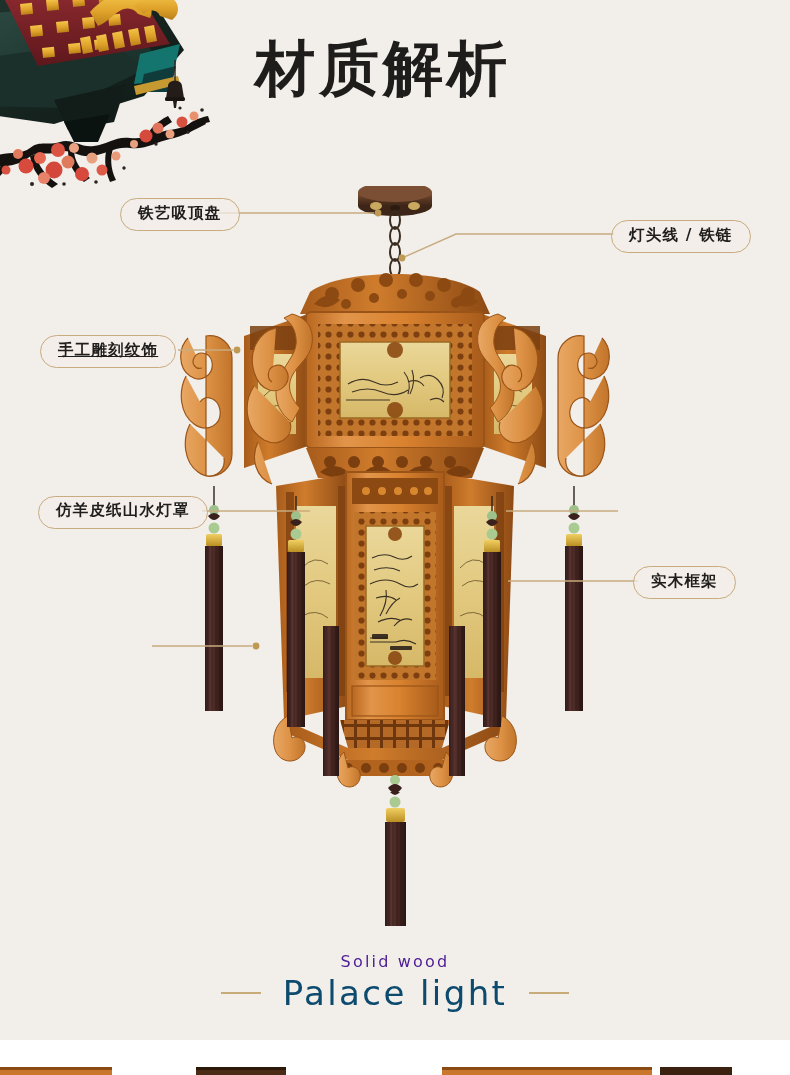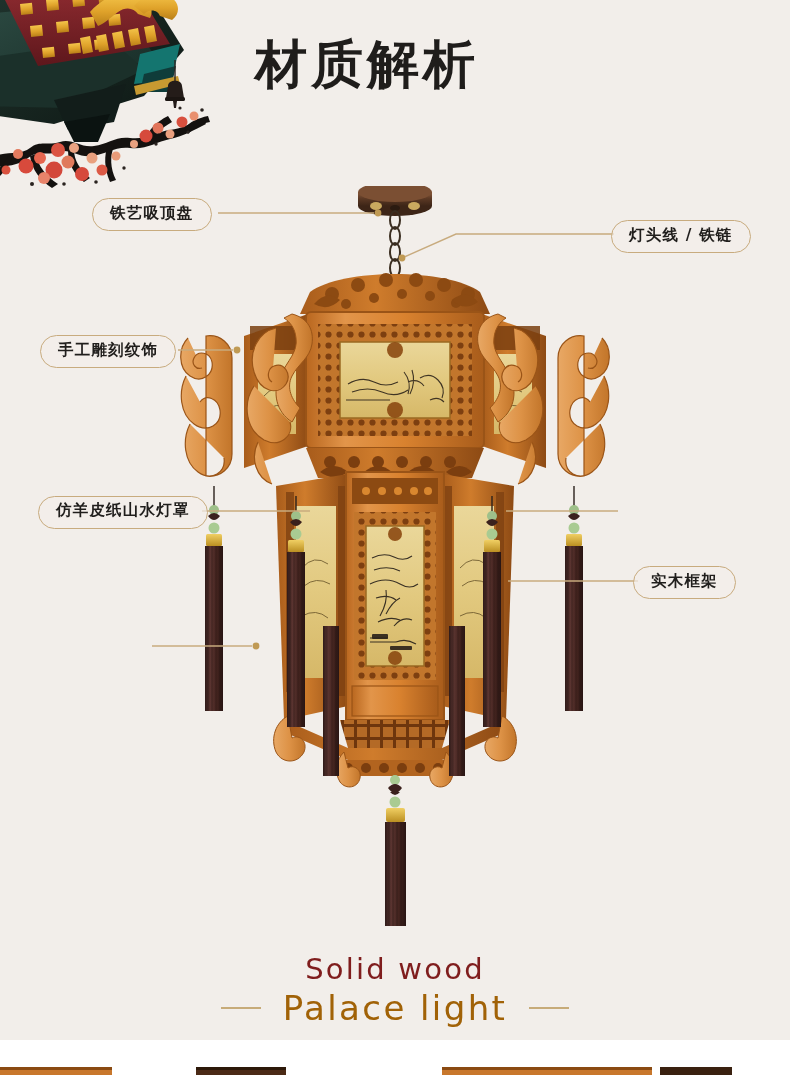--- a/index.html
+++ b/index.html
@@ -13,21 +13,21 @@
 
   .canvas {
     position:absolute; left:0; top:0; width:790px; height:1040px;
     background:#f2eeea;
     overflow:hidden;
   }
 
   
   .page-title {
     position:absolute; left:255px; top:38px;
-    font-size:52px; font-weight:700; color:#1f1d1b;
+    font-size:60px; font-weight:700; color:#1f1d1b;
     letter-spacing:4px; line-height:1;
     font-family:"DejaVu Sans","Liberation Sans",sans-serif;
   }
 
   
   .roof { position:absolute; left:-6px; top:-4px; width:250px; height:150px; }
   .bell-wrap { position:absolute; left:160px; top:60px; width:30px; height:50px; }
 
   
   .plum { position:absolute; left:-4px; top:96px; width:220px; height:100px; }
@@ -48,29 +48,29 @@
     padding:6px 17px 7px 17px;
     white-space:nowrap;
     font-family:"DejaVu Sans","Liberation Sans",sans-serif;
     line-height:1.15;
   }
   .lead { position:absolute; overflow:visible; pointer-events:none; }
 
   
   .brand { position:absolute; left:0; top:952px; width:790px; text-align:center; }
   .brand-sub {
-    font-size:29px; color:#7f1d1d; letter-spacing:2.2px;
+    font-size:16px; color:#4c1d95; letter-spacing:2.2px;
     font-family:"DejaVu Sans","Liberation Sans",sans-serif; font-weight:400;
   }
   .brand-main-row {
     display:flex; align-items:center; justify-content:center; gap:22px; margin-top:2px;
   }
   .brand-dash { display:block; width:40px; height:2px; background:#c7ab79; }
   .brand-main {
-    font-size:34px; color:#a16207; letter-spacing:2.4px;
+    font-size:34px; color:#0c4a6e; letter-spacing:2.4px;
     font-family:"DejaVu Sans","Liberation Sans",sans-serif; font-weight:400;
   }
 
   
   .next-strip { position:absolute; left:0; top:1062px; width:790px; height:13px; overflow:hidden; background:#ffffff; }
 </style>
 </head>
 <body>
 
 <div id="page">
@@ -544,23 +544,23 @@
     </svg>
 
     <svg class="lead" style="left:506px; top:498px;" width="116" height="26">
       <line x1="0" y1="13" x2="112" y2="13" stroke="#c8ab7e" stroke-width="1.4"></line>
     </svg>
 
     <svg class="lead" style="left:508px; top:568px;" width="136" height="26">
       <line x1="0" y1="13" x2="130" y2="13" stroke="#c8ab7e" stroke-width="1.4"></line>
     </svg>
 
-    <div class="pill" style="left:92px; top:198px;">铁艺吸顶盘</div>
-
-    <div class="pill" style="left:40px; top:335px;">手工雕刻纹饰</div>
+    <div class="pill" style="left:120px; top:198px;">铁艺吸顶盘</div>
+
+    <div class="pill" style="left:40px; top:335px;text-decoration:underline;">手工雕刻纹饰</div>
 
     <div class="pill" style="left:38px; top:496px;font-family:Liberation Mono, monospace;">仿羊皮纸山水灯罩</div>
 
 
     <div class="pill" style="left:611px; top:220px;text-align:center;">灯头线 / 铁链</div>
 
 
     <div class="pill" style="left:633px; top:566px;">实木框架</div>
 
     <div class="brand">

